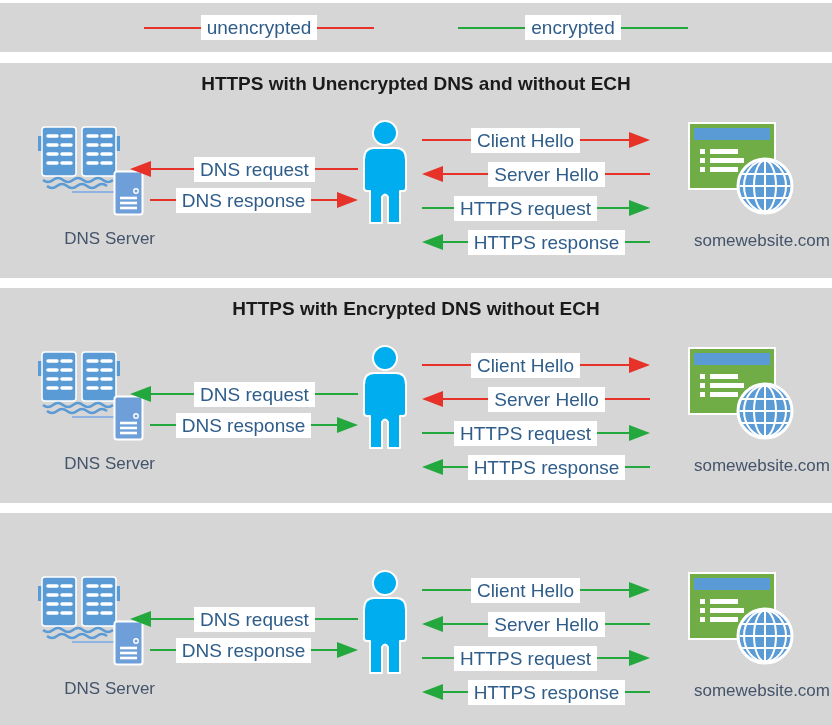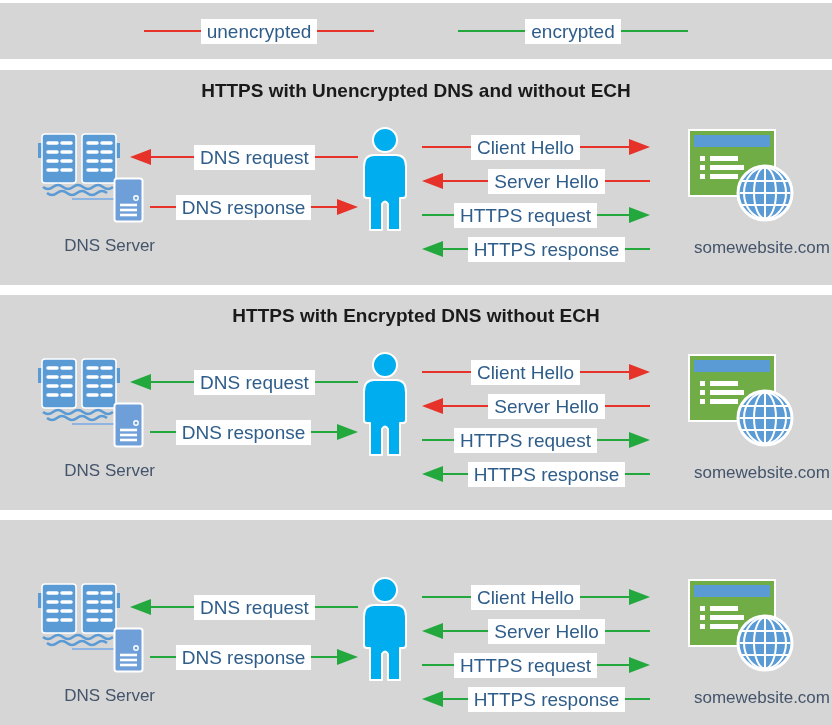--- a/index.html
+++ b/index.html
@@ -16,21 +16,21 @@
     --title-text:#1a1a1a;
   }
   *{box-sizing:border-box;margin:0;padding:0}
   html,body{background:#ffffff}
   body{
     width:832px;height:725px;overflow:hidden;
     font-family:"Liberation Sans",sans-serif;
   }
   
   .legend{
-    margin-top:3px;height:56px;background:var(--panel-bg);
+    margin-top:3px;height:49px;background:var(--panel-bg);
     display:flex;align-items:center;justify-content:center;gap:84px;
   }
   .legend-item{display:flex;align-items:center;width:230px}
   .legend-item .aline{flex:1;height:2px;background:var(--c)}
   .legend-item .albl{margin:0}
   
   #panels .panel{
     position:relative;height:215px;background:var(--panel-bg);
     margin-top:10px;overflow:hidden;padding-left:40px;
   }
@@ -45,21 +45,21 @@
   }
   .aline{height:2px;background:var(--c)}
   .arrow-row .aline{flex:1}
   .albl{
     flex:0 0 auto;background:#ffffff;color:var(--arrow-label-text);
     font-size:19px;line-height:25px;padding:0 6px;white-space:nowrap;
   }
   .tri{flex:0 0 auto;width:0;height:0;border-top:8px solid transparent;border-bottom:8px solid transparent}
   .tri-right{border-left:21px solid var(--c)}
   .tri-left{border-right:21px solid var(--c)}
-  .lrow1{left:130px;width:228px;top:74px}
+  .lrow1{left:130px;width:228px;top:93px}
   .lrow2{left:150px;width:208px;top:124px}
   .rrow1{left:422px;width:228px;top:64px}
   .rrow2{left:422px;width:228px;top:98px}
   .rrow3{left:422px;width:228px;top:132px}
   .rrow4{left:422px;width:228px;top:166px}
   
   .book-svg{position:absolute;left:38px;top:62px}
   .server-svg{position:absolute;left:113px;top:107px}
   .connector{position:absolute;left:72px;top:128px;width:42px;height:2px;background:var(--connector-blue)}
   .person-svg{position:absolute;left:358px;top:57px}

